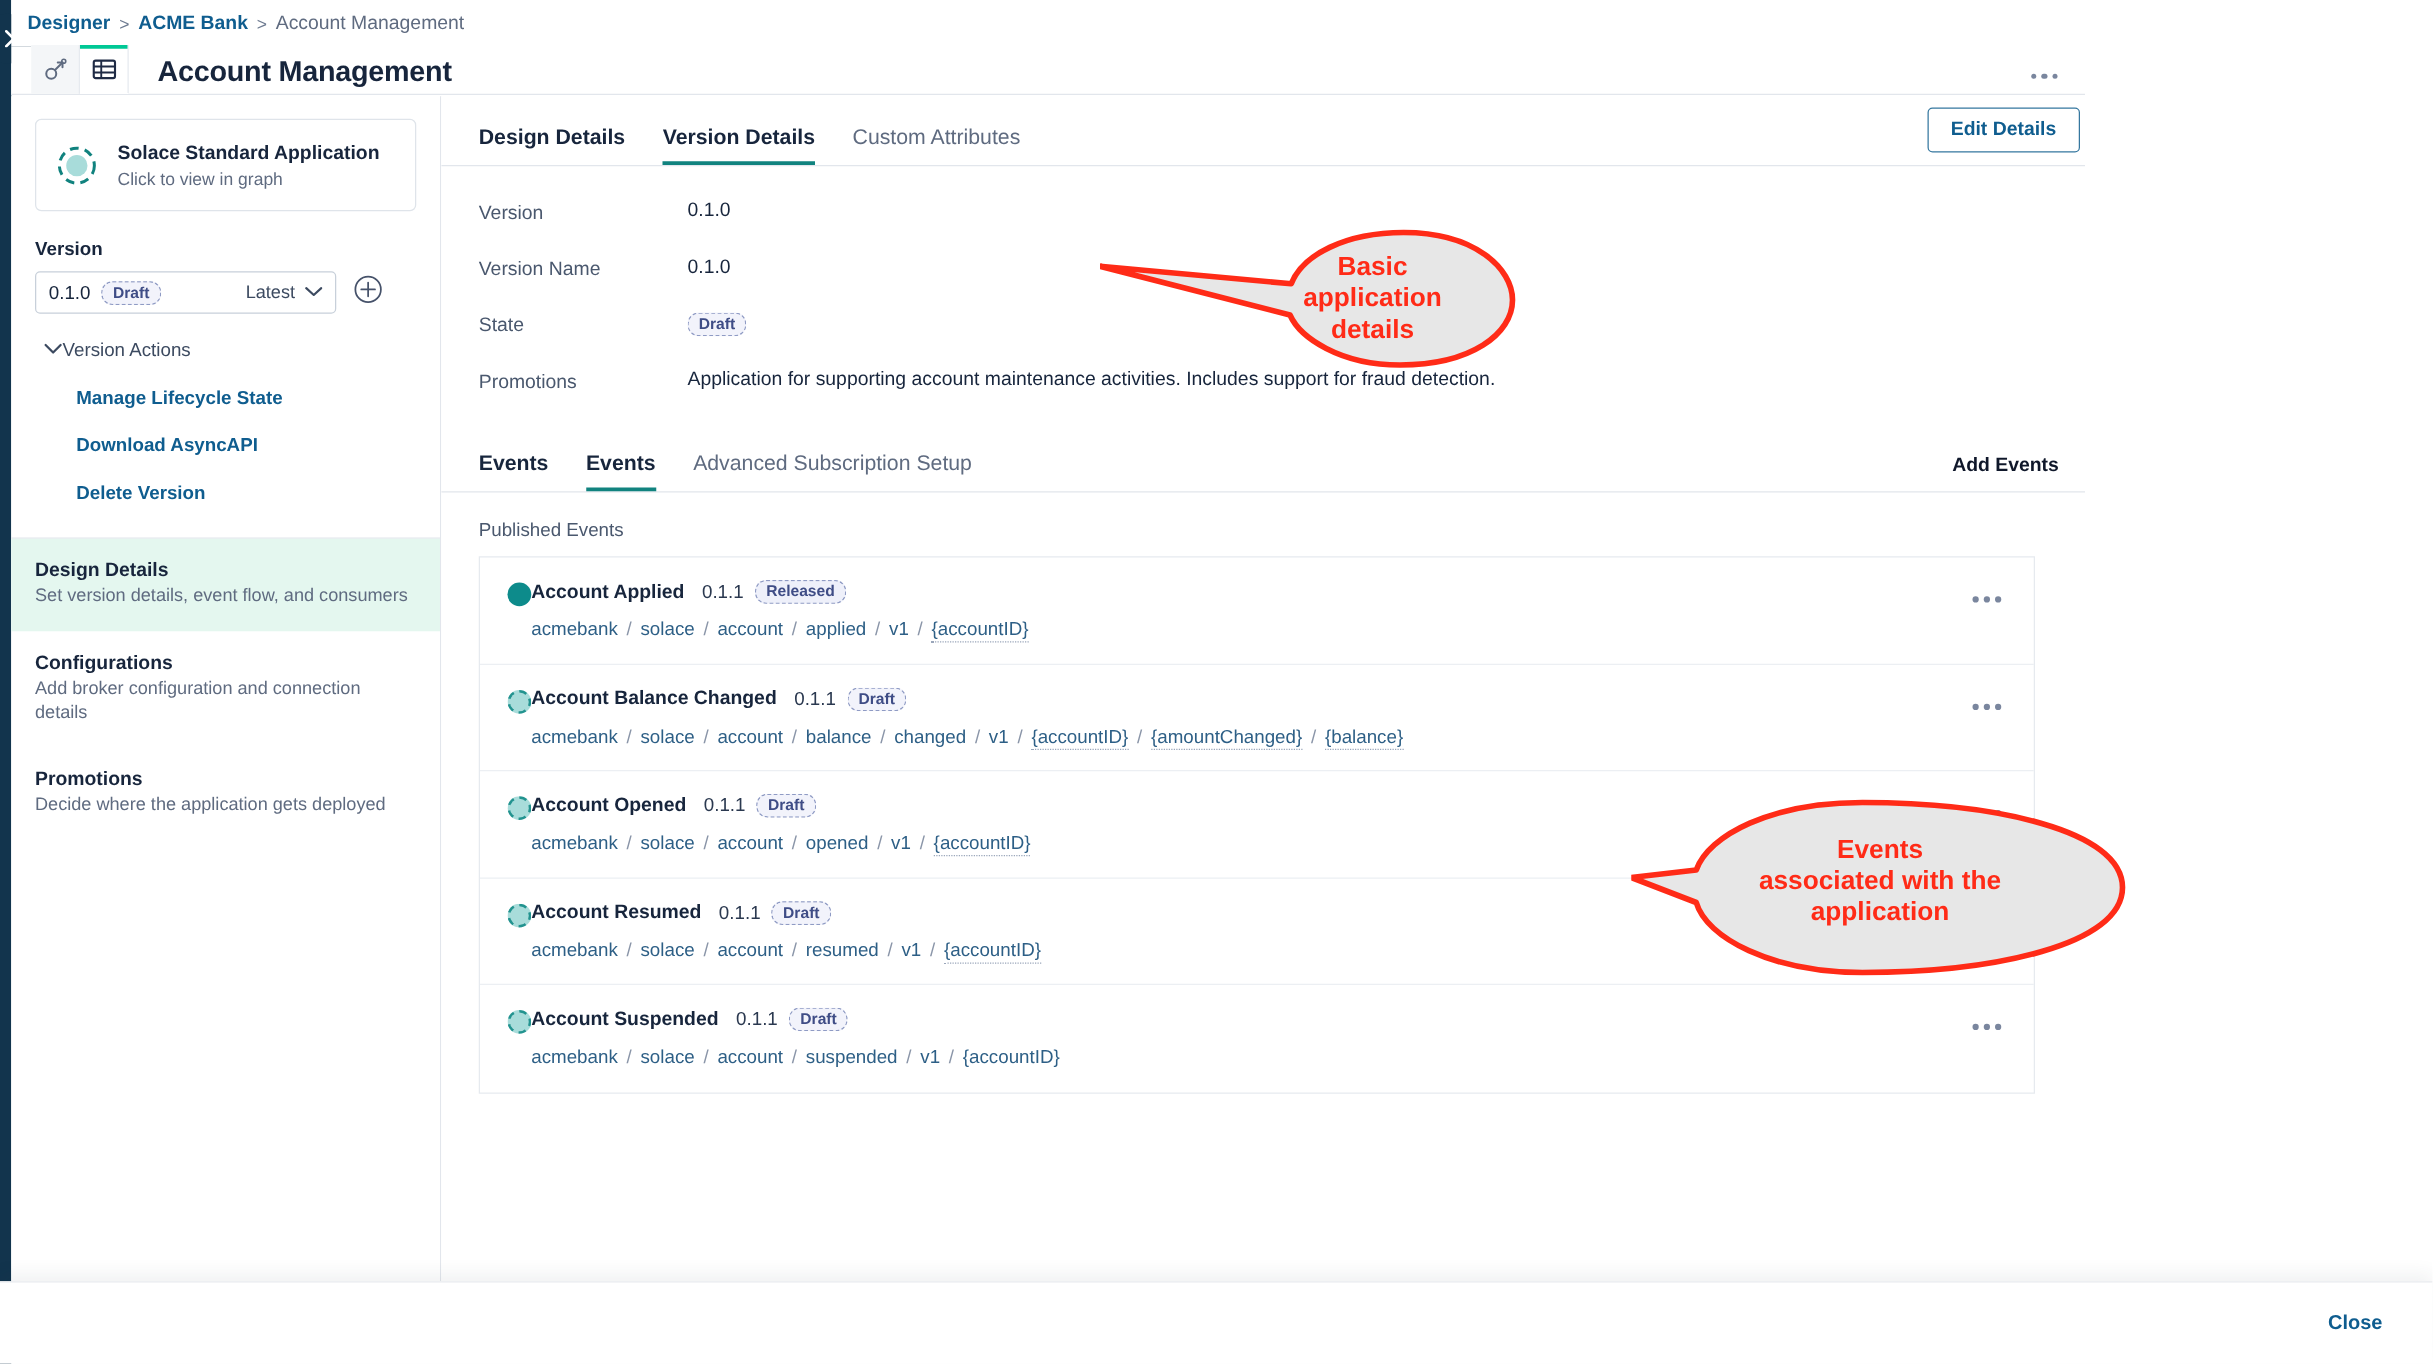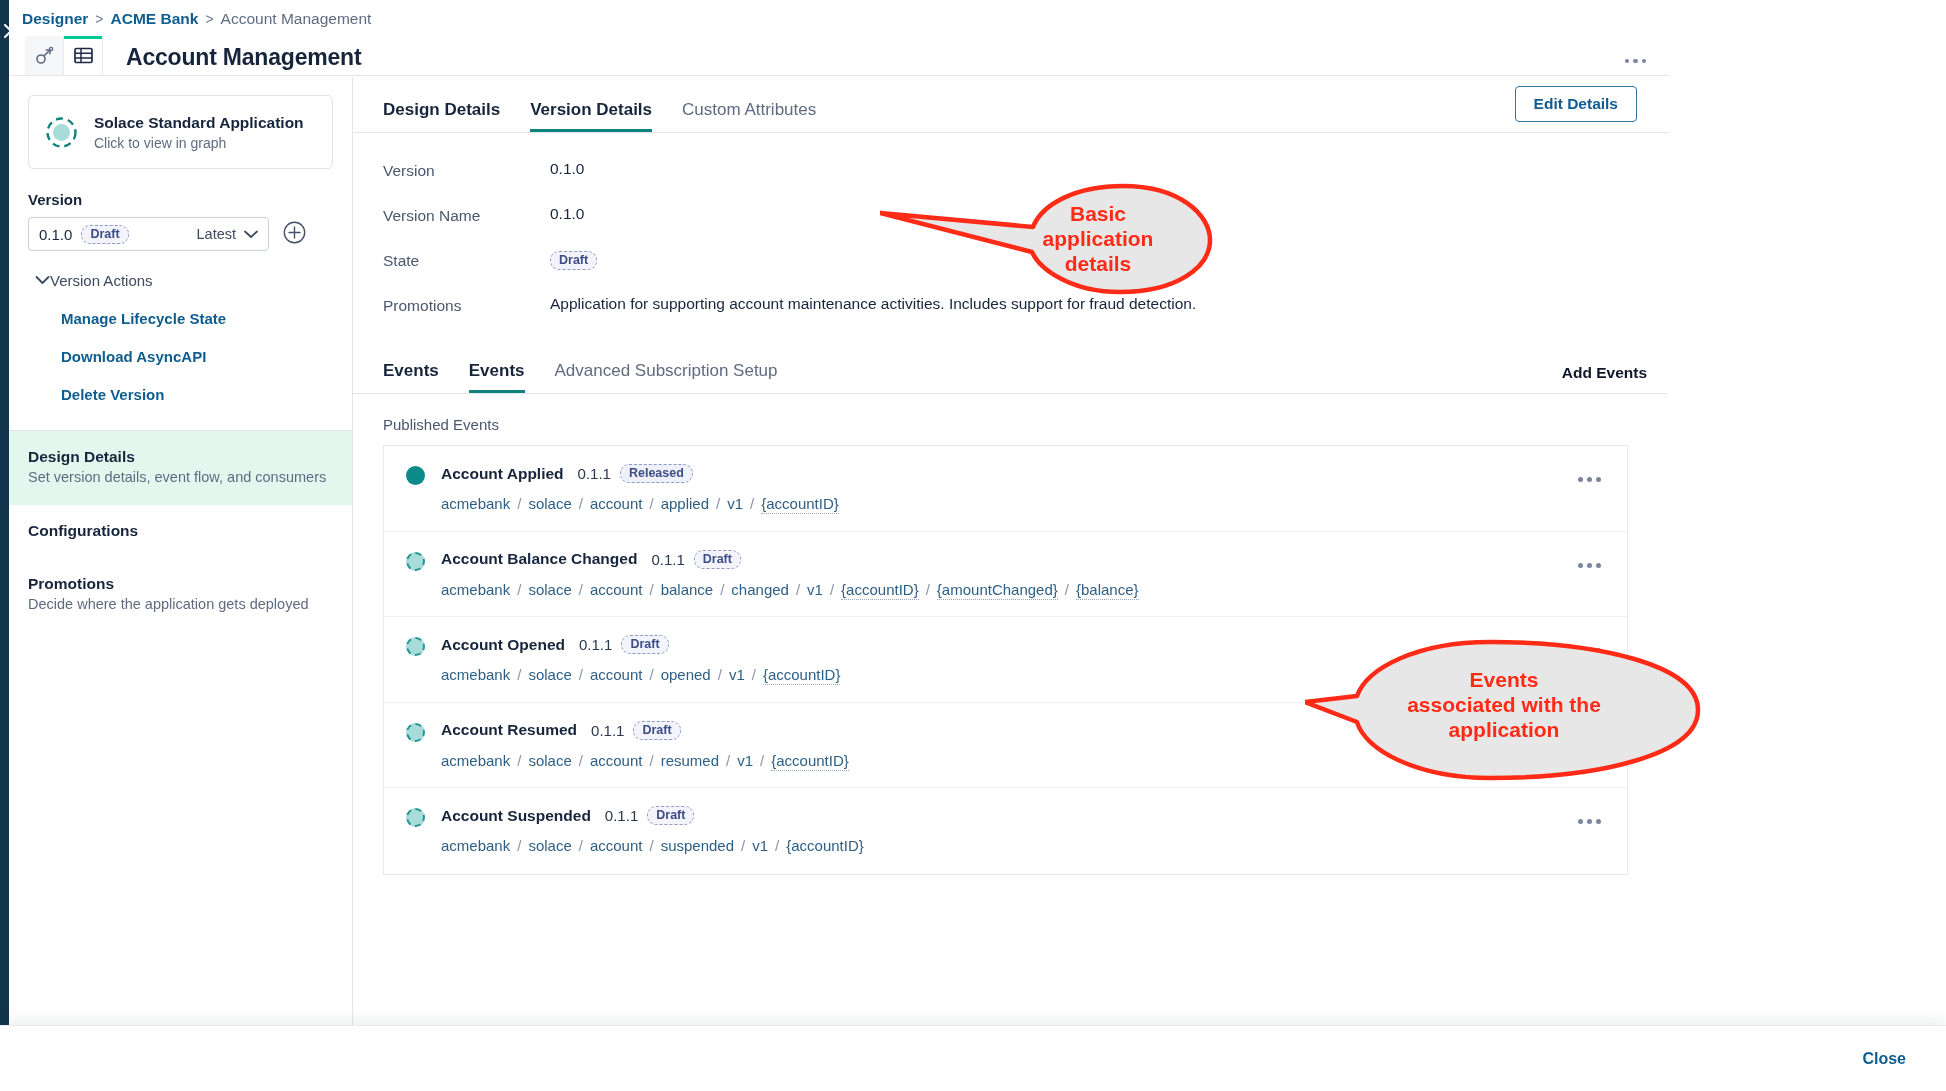--- a/index.html
+++ b/index.html
@@ -120,21 +120,21 @@
     font-size: 17px; color: #5f6b80; padding: 0 0 12px 0; margin-left: 30px; cursor: pointer;
     position: relative; white-space: nowrap;
   }
   .tab.heading { color: #17253c; font-weight: bold; cursor: default; }
   .tab.sel { color: #17253c; font-weight: bold; }
   .tab.sel::after {
     content: ""; position: absolute; left: 0; right: 0; bottom: 0; height: 3px;
     background: #11837f;
   }
   .edit-btn {
-    position: absolute; right: 31px; bottom: 10px;
+    position: absolute; right: 4px; bottom: 10px;
     border: 1px solid #35779f; border-radius: 4px; background: #fff;
     color: #0f5d8f; font-weight: bold; font-size: 15.5px;
     padding: 8px 18px; cursor: pointer; font-family: inherit;
   }
 
   .detail-grid { padding: 27px 0 0 30px; }
   .drow { display: flex; align-items: flex-start; margin-bottom: 25px; }
   .dlabel { width: 167px; font-size: 15.5px; color: #4a586e; padding-top: 2px; }
   .dvalue { font-size: 15.5px; color: #17253c; }
 
@@ -148,21 +148,21 @@
   }
   .published-lbl { font-size: 15px; color: #4a586e; margin: 22px 0 12px 30px; }
 
   .cards { margin-left: 30px; margin-right: 40px; border: 1px solid #e6eaef; border-top: none; }
   .cards { border-top: 1px solid #e6eaef; }
   .ecard {
     height: 85.5px; border-bottom: 1px solid #eceff3; position: relative;
     display: flex; align-items: flex-start; padding: 18px 0 0 22px;
   }
   .ecard:last-child { border-bottom: none; }
-  .ebody { margin-left: 16px; }
+  .ebody { }
   .etop { display: flex; align-items: center; }
   .ename { font-size: 15.5px; font-weight: bold; color: #17253c; }
   .ever { font-size: 15px; color: #2b3950; margin-left: 14px; }
   .pill.released { background: #eef0fa; }
   .etopic { margin-top: 12px; font-size: 15px; color: #2d5f86; }
   .seg { color: #2d5f86; }
   .slash { color: #8a95a8; margin: 0 7px; }
   .var { border-bottom: 1.5px dotted #9aa6ba; padding-bottom: 1px; }
   .ecard .dots { position: absolute; right: 26px; top: 31px; cursor: pointer; }
   .ecard .dots i { width: 5px; height: 5px; }
@@ -290,20 +290,21 @@
     <a class="va-link">Delete Version</a>
 
     <div class="panel-div"></div>
 
     <div class="nav-item active">
       <div class="nav-title">Design Details</div>
       <div class="nav-desc">Set version details, event flow, and consumers</div>
     </div>
     <div class="nav-item">
       <div class="nav-title">Configurations</div>
+      <div class="nav-desc">Add broker configuration and connection details</div>
     </div>
     <div class="nav-item">
       <div class="nav-title">Promotions</div>
       <div class="nav-desc">Decide where the application gets deployed</div>
     </div>
   </div>
 
   <div class="main">
 
     <div class="tabsbar">

